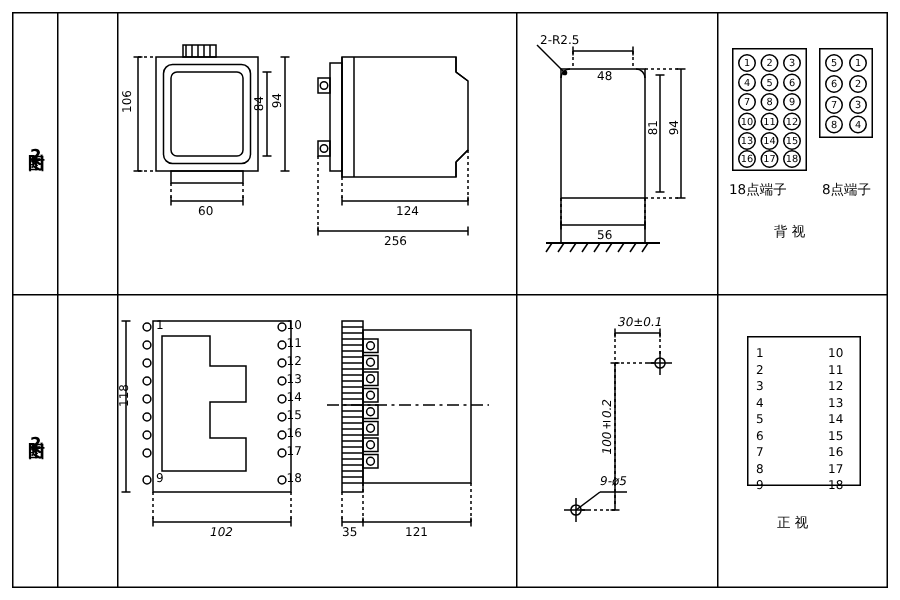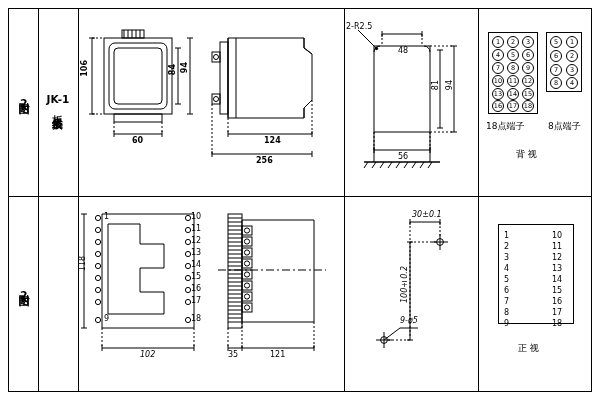--- a/index.html
+++ b/index.html
@@ -88,26 +88,22 @@
   <div class="hdiv"></div>
   <div class="vdiv v1"></div>
   <div class="vdiv v2"></div>
   <div class="vdiv v3"></div>
   <div class="vdiv v4"></div>
 
   <div class="lbl-vert" style="left:8px;top:8px;width:30px;height:188px;">
     <span class="vtext">附图2</span>
   </div>
 
-  <div class="name-col" style="left:38px;top:8px;width:40px;height:188px;">
-    <span class="name-latin">JK-1</span>
-    <span class="vtext-sm">板后接线</span>
-  </div>
-
-  <div class="cell" style="left:78px;top:8px;width:266px;height:188px;font-weight:bold;">
+
+  <div class="cell" style="left:78px;top:8px;width:266px;height:188px;">
 
     <svg width="266" height="188" viewBox="0 0 266 188">
       <g stroke="#000" fill="none" stroke-width="1">
 
         <rect x="26" y="30" width="68" height="76"></rect>
         <rect x="31" y="35" width="58" height="66" rx="6"></rect>
         <rect x="36" y="40" width="48" height="56" rx="4"></rect>
 
         <rect x="44" y="22" width="22" height="8"></rect>
         <line x1="46" y1="22" x2="46" y2="30"></line>
@@ -217,21 +213,21 @@
         <line x1="48" y1="154" x2="44" y2="160"></line>
         <line x1="56" y1="154" x2="52" y2="160"></line>
         <line x1="64" y1="154" x2="60" y2="160"></line>
         <line x1="72" y1="154" x2="68" y2="160"></line>
         <line x1="80" y1="154" x2="76" y2="160"></line>
         <line x1="88" y1="154" x2="84" y2="160"></line>
         <line x1="30" y1="124" x2="30" y2="154"></line>
         <line x1="86" y1="124" x2="86" y2="154"></line>
       </g>
     </svg>
-    <div class="dim" style="left:2px;top:14px;">2-R2.5</div>
+    <div class="dim" style="left:16px;top:14px;">2-R2.5</div>
     <div class="dim" style="left:54px;top:14px;margin-top:24px;">48</div>
     <div class="dimv" style="left:87px;top:72px;">81</div>
     <div class="dimv" style="left:101px;top:72px;">94</div>
     <div class="dim" style="left:54px;top:144px;text-align:center;">56</div>
   </div>
 
   <div class="cell" style="left:478px;top:8px;width:114px;height:188px;">
 
     <div class="box" style="left:10px;top:24px;width:50px;height:82px;"></div>
     <div class="term" style="left:14px;top:28px;width:12px;height:12px;">1</div>

